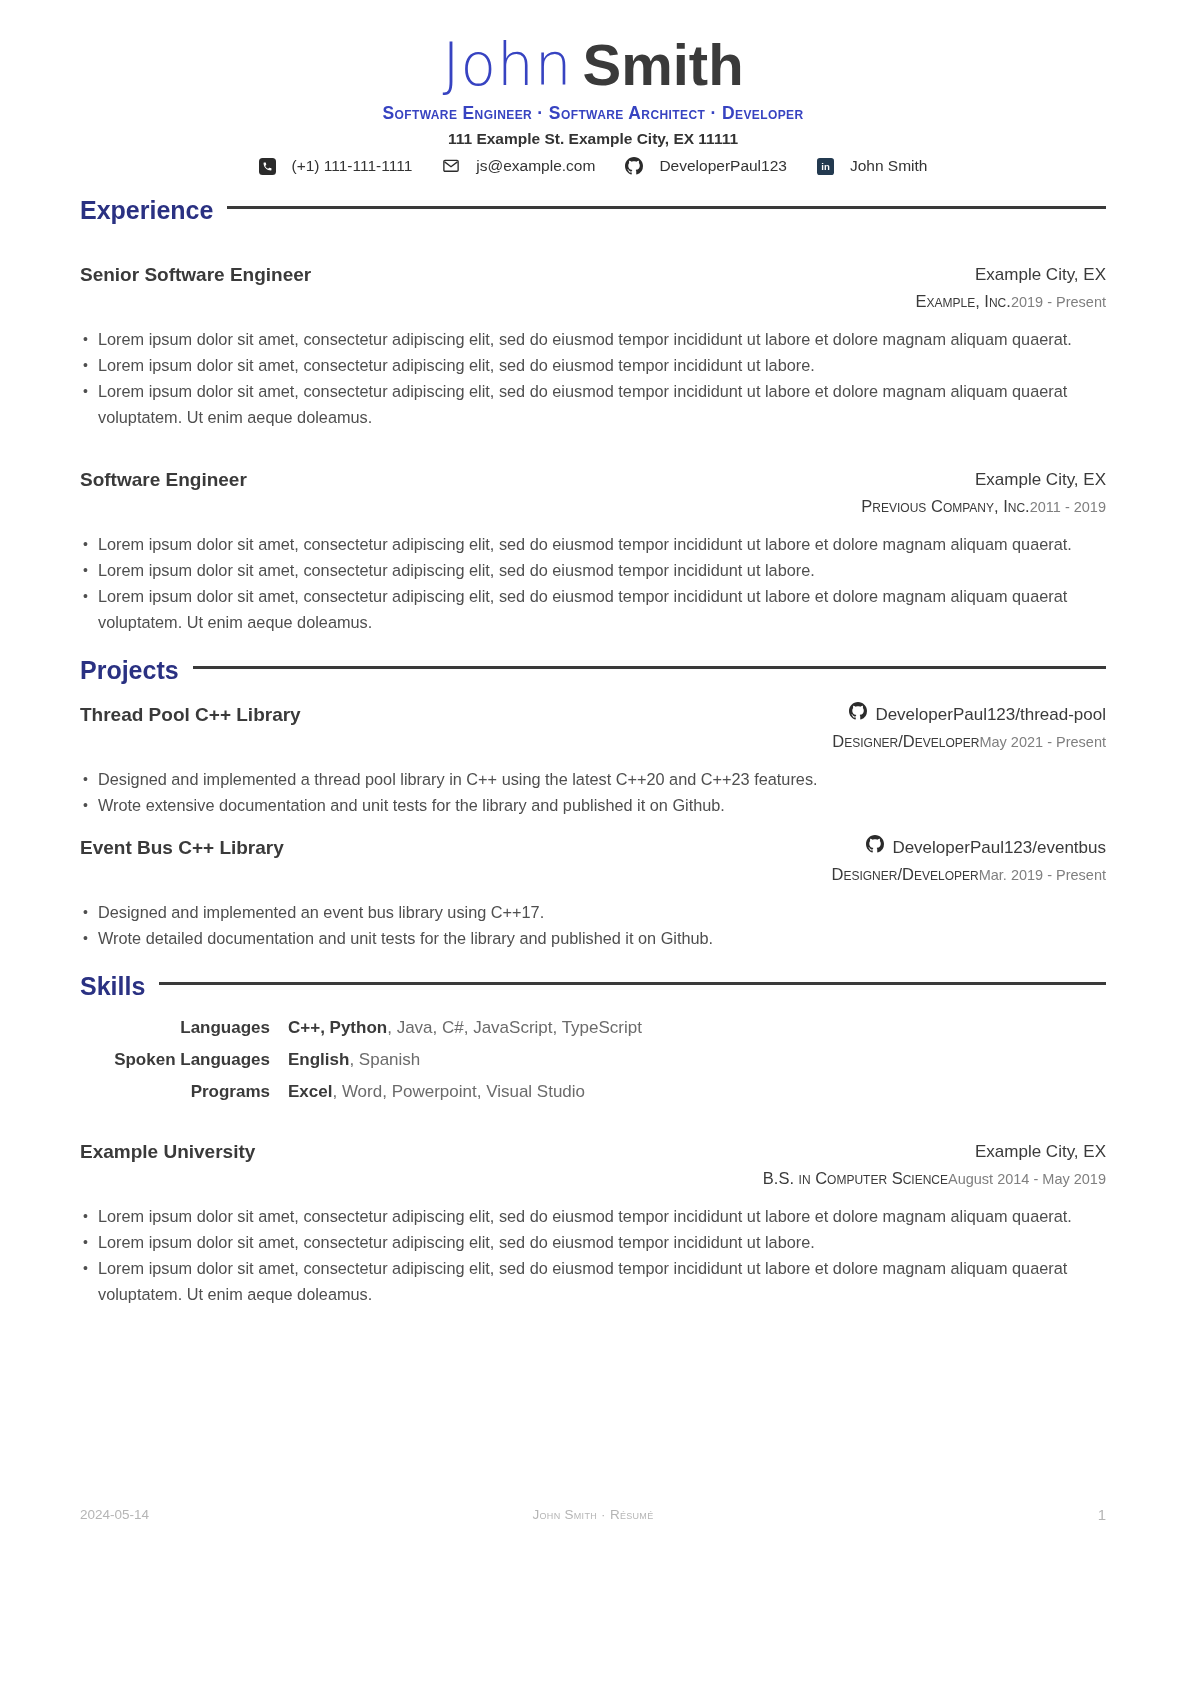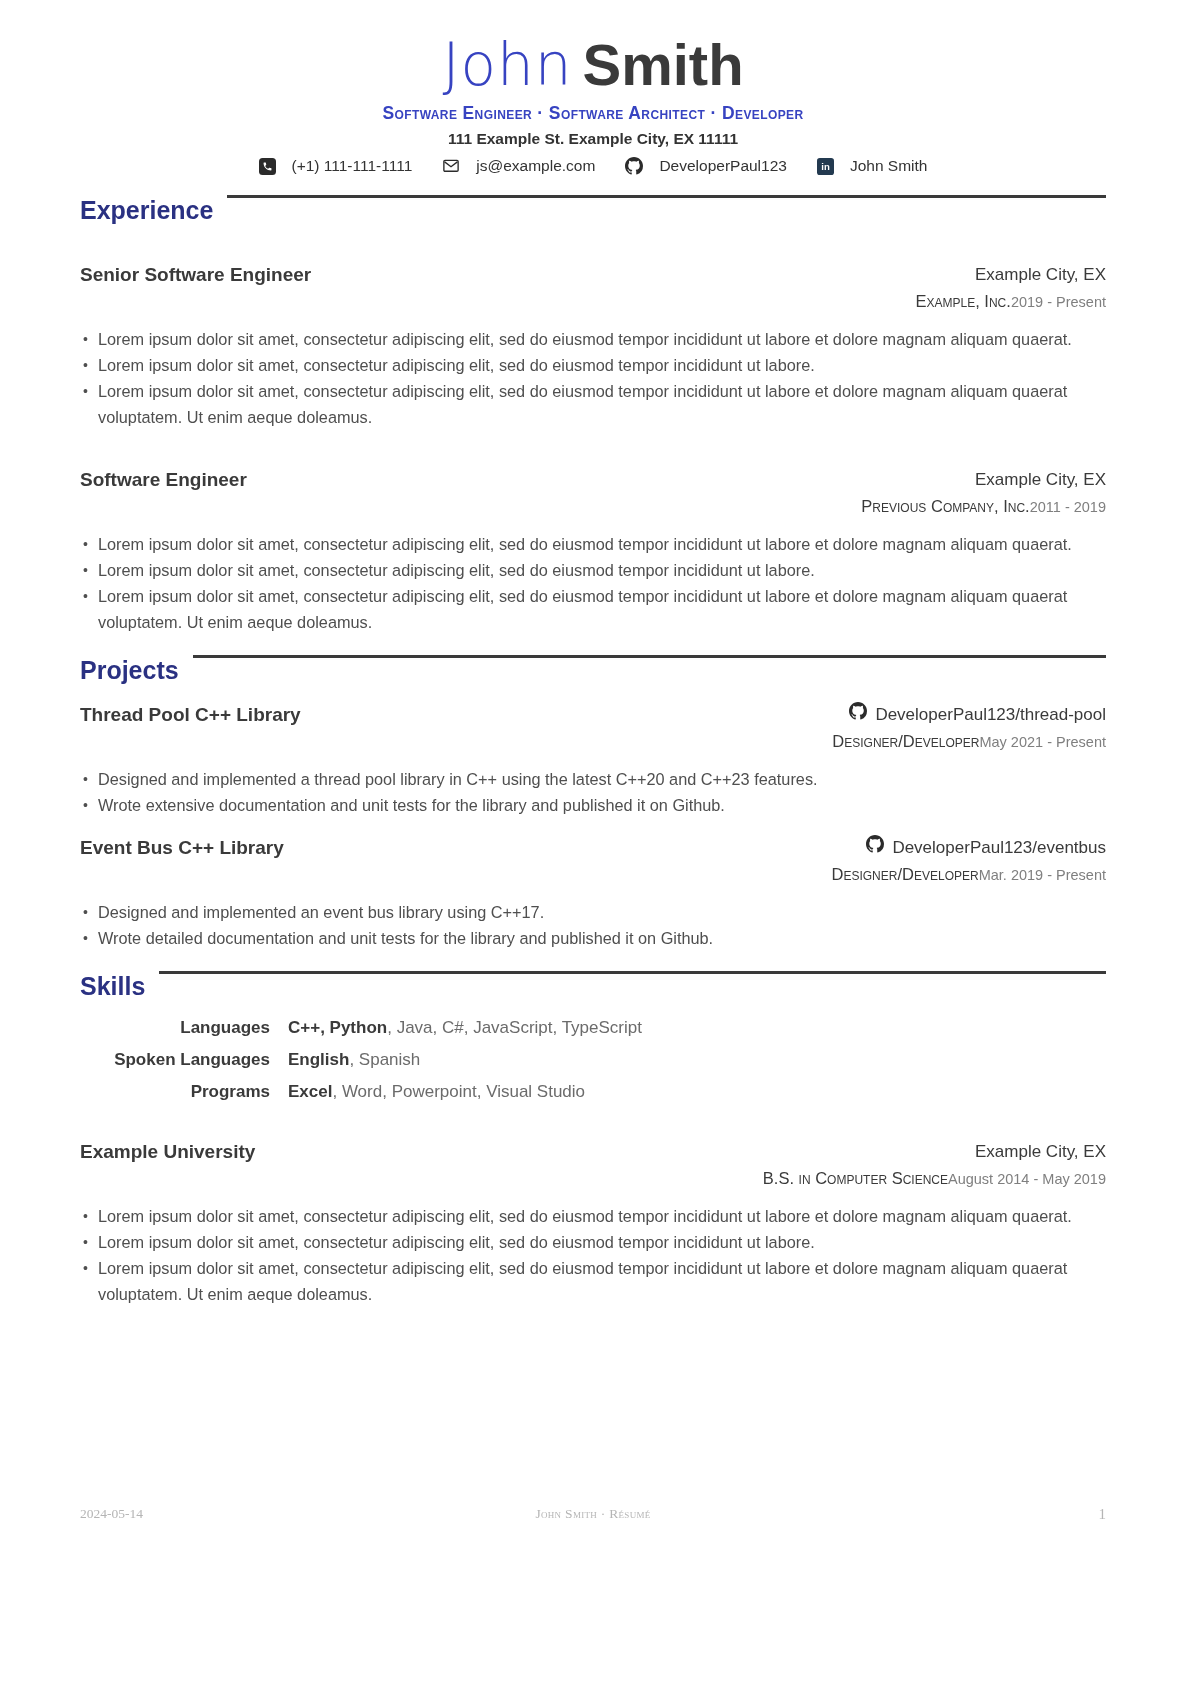--- a/index.html
+++ b/index.html
@@ -23,21 +23,21 @@
   .hdr{text-align:center;}
   .name{font-size:58px;line-height:62px;white-space:nowrap;}
   .name-first{font-family:"DejaVu Sans",sans-serif;font-weight:200;color:var(--accent);letter-spacing:1px;}
   .name-last{font-weight:700;color:#3A3A3A;margin-left:10px;}
   .subtitle{margin-top:7px;font-variant:small-caps;color:var(--accent);font-size:17.5px;font-weight:700;letter-spacing:.4px;}
   .address{margin-top:6px;font-weight:700;font-size:15.5px;color:#333333;}
   .contacts{margin-top:9px;display:flex;justify-content:center;align-items:center;gap:30px;font-size:15.5px;color:#333333;}
   .contact{display:flex;align-items:center;gap:16px;cursor:pointer;}
   .contact svg{display:block;}
   
-  .section-header{display:flex;align-items:flex-start;margin-top:20px;}
+  .section-header{display:flex;align-items:center;margin-top:20px;}
   .section-title{color:var(--accent-dark);font-size:25px;font-weight:700;line-height:30px;white-space:nowrap;}
   .section-rule{flex:1;height:3px;background:var(--rule);margin-left:14px;margin-bottom:5px;}
   .entry-head{display:flex;justify-content:space-between;align-items:flex-end;margin-top:17px;}
   .entry-title{font-size:19px;font-weight:700;color:#3A3A3A;line-height:24px;}
   .entry-loc{font-size:17px;color:#3A3A3A;line-height:24px;margin-top:21px;}
   .entry-sub{display:flex;justify-content:flex-end;align-items:baseline;margin-top:3px;}
   .entry-org{font-variant:small-caps;font-size:16.5px;color:#3A3A3A;line-height:22px;}
   .entry-date{font-size:14.5px;color:var(--muted);line-height:22px;}
   .repo{display:flex;align-items:center;gap:8px;font-size:17px;color:#3A3A3A;line-height:24px;cursor:pointer;}
   ul.bullets{list-style:none;margin:13px 0 0 0;padding:0;}
@@ -45,21 +45,21 @@
     position:relative;padding-left:18px;font-size:16.3px;line-height:26px;color:var(--body);
     hyphens:auto;-webkit-hyphens:auto;
   }
   .bullets li::before{content:"\2022";position:absolute;left:3px;top:0;font-size:14px;line-height:26px;color:var(--body);}
   
   .skills-grid{margin-top:16px;display:grid;grid-template-columns:190px 1fr;column-gap:18px;row-gap:11px;font-size:17px;line-height:21px;}
   .skill-label{text-align:right;font-weight:700;color:#3A3A3A;}
   .skill-value{color:#6B6B6B;}
   .skill-strong{font-weight:700;color:#3A3A3A;}
   
-  .footer{position:absolute;left:80px;right:85px;top:1506px;display:flex;align-items:flex-start;font-size:13.5px;color:var(--footer);font-family:Liberation Serif, serif;}
+  .footer{position:absolute;left:80px;right:85px;top:1506px;display:flex;align-items:center;font-size:13.5px;color:var(--footer);}
   .footer>div{flex:1;}
   .footer-date{text-align:left;}
   .footer-center{text-align:center;font-variant:small-caps;letter-spacing:.3px;}
   .footer-page{text-align:right;font-size:15px;}
 </style>
 </head>
 <body>
 
 <div class="page">
 

